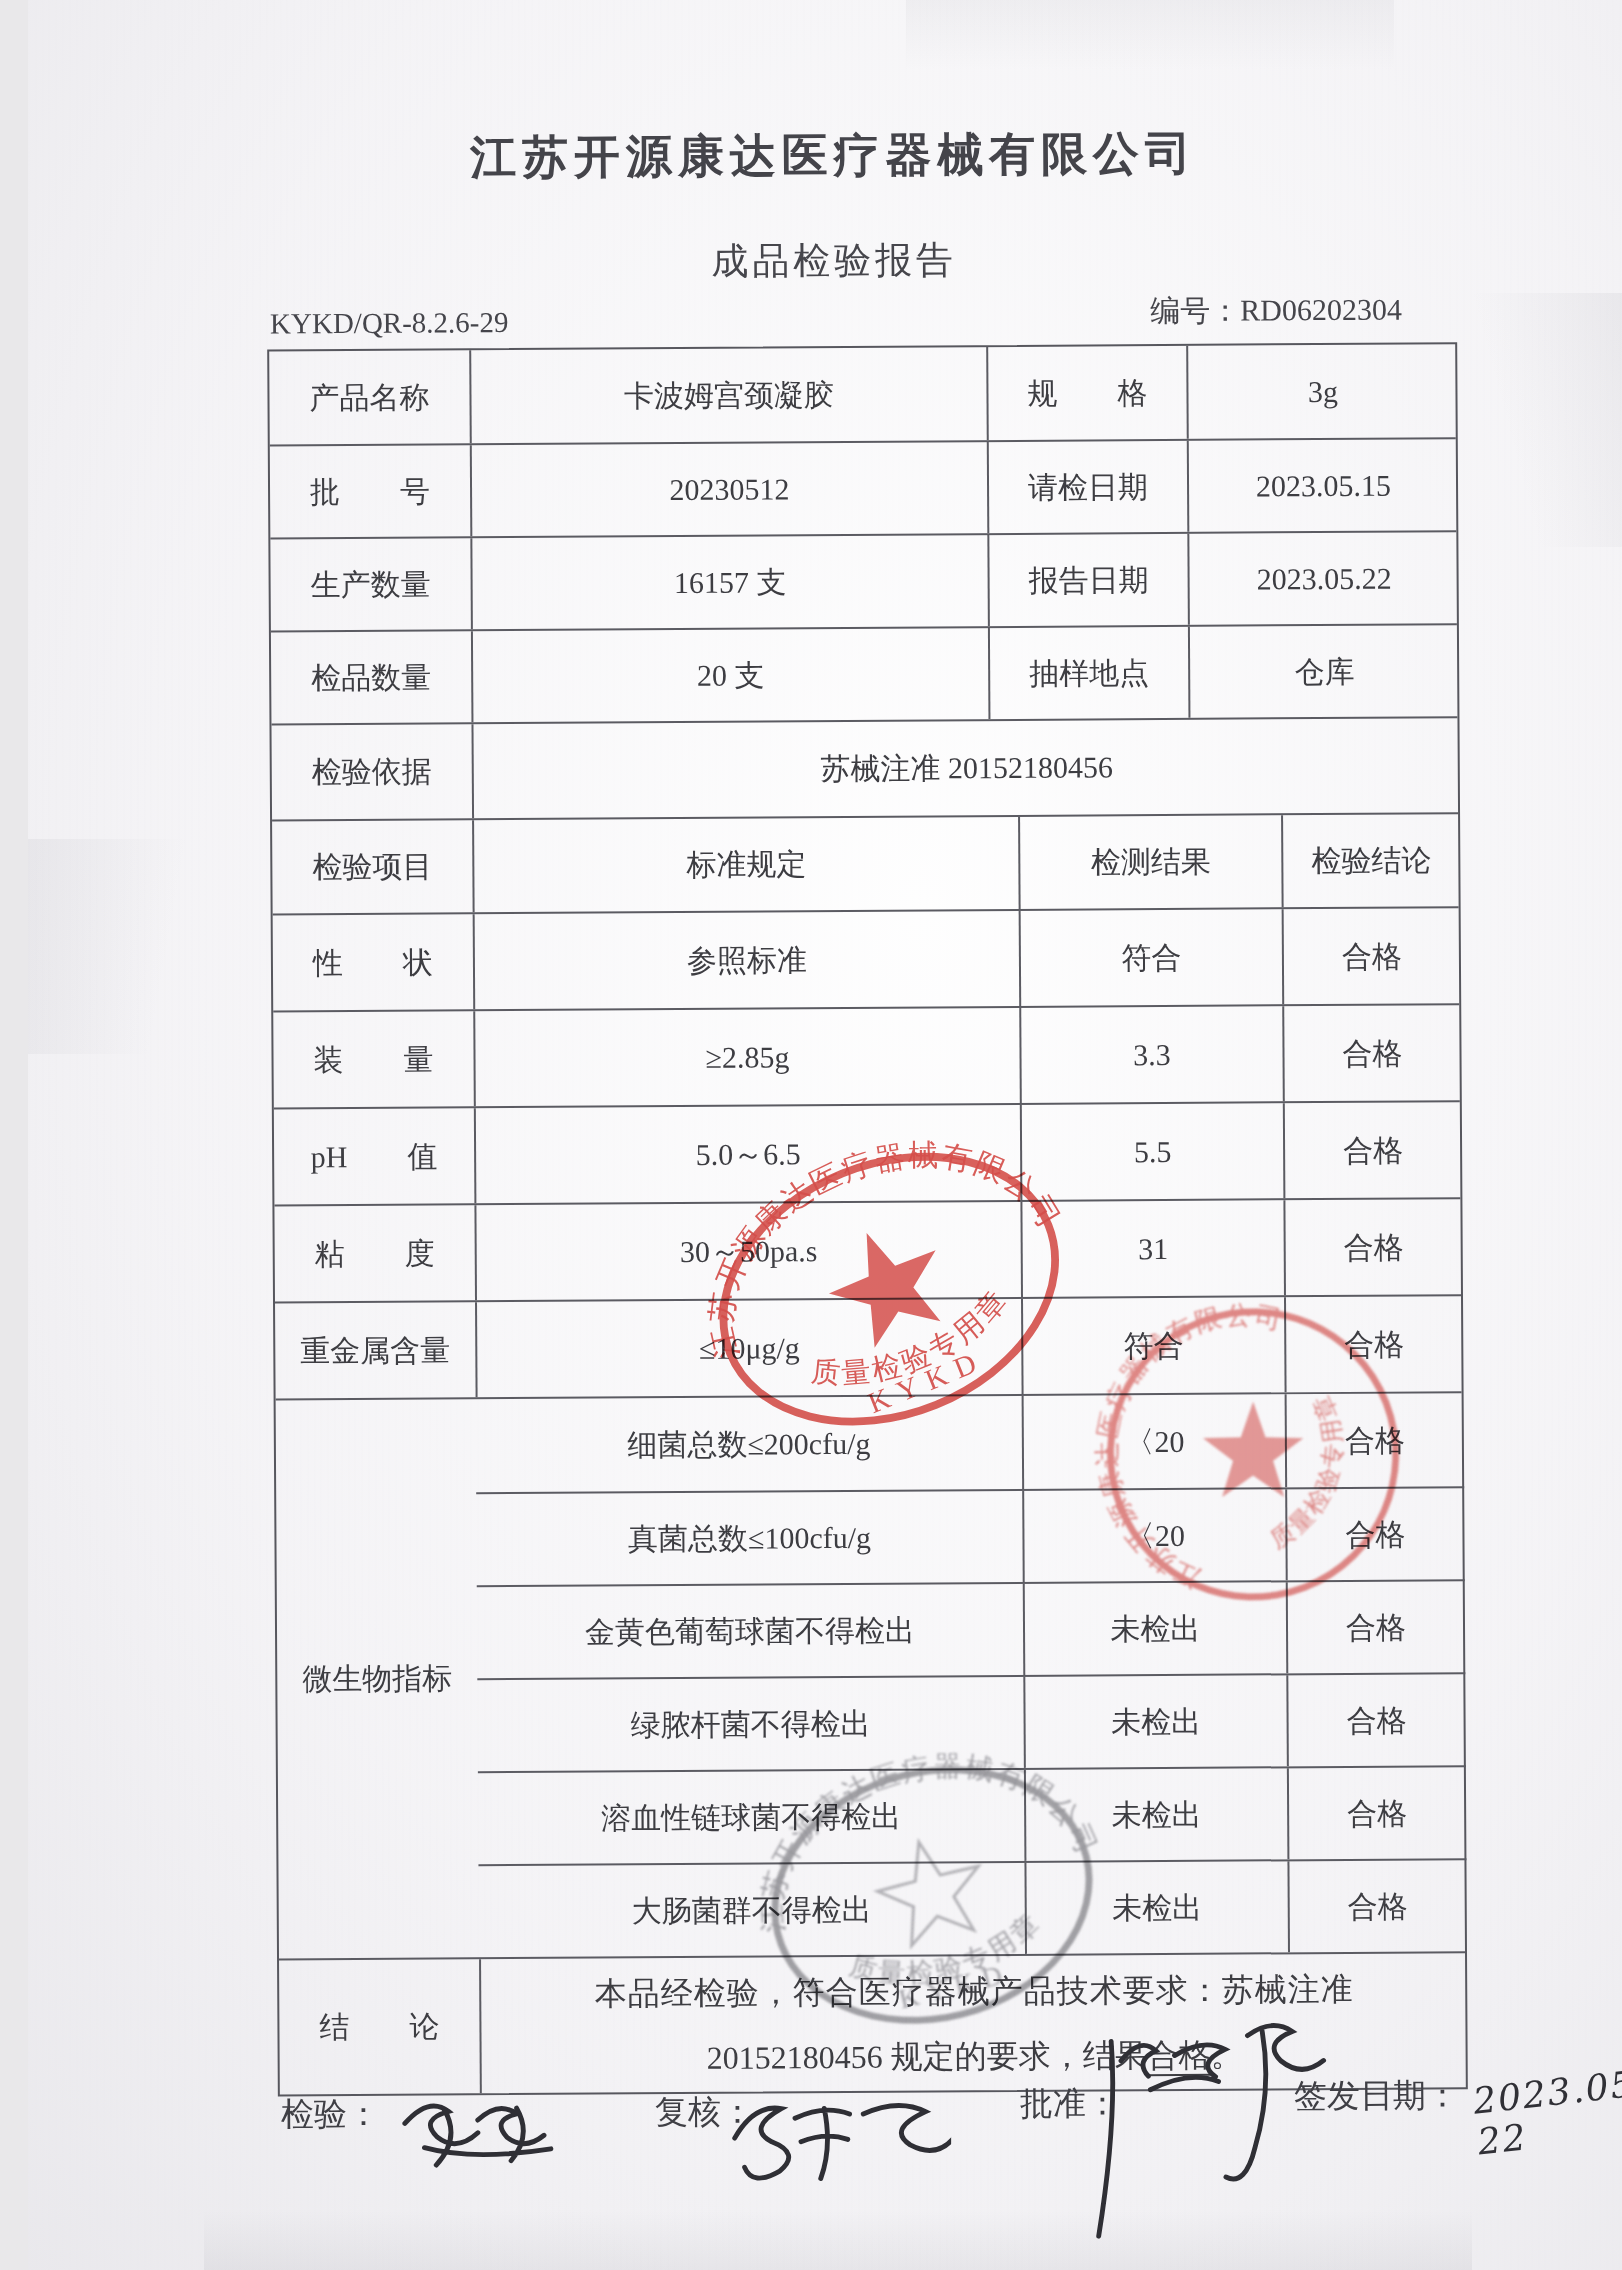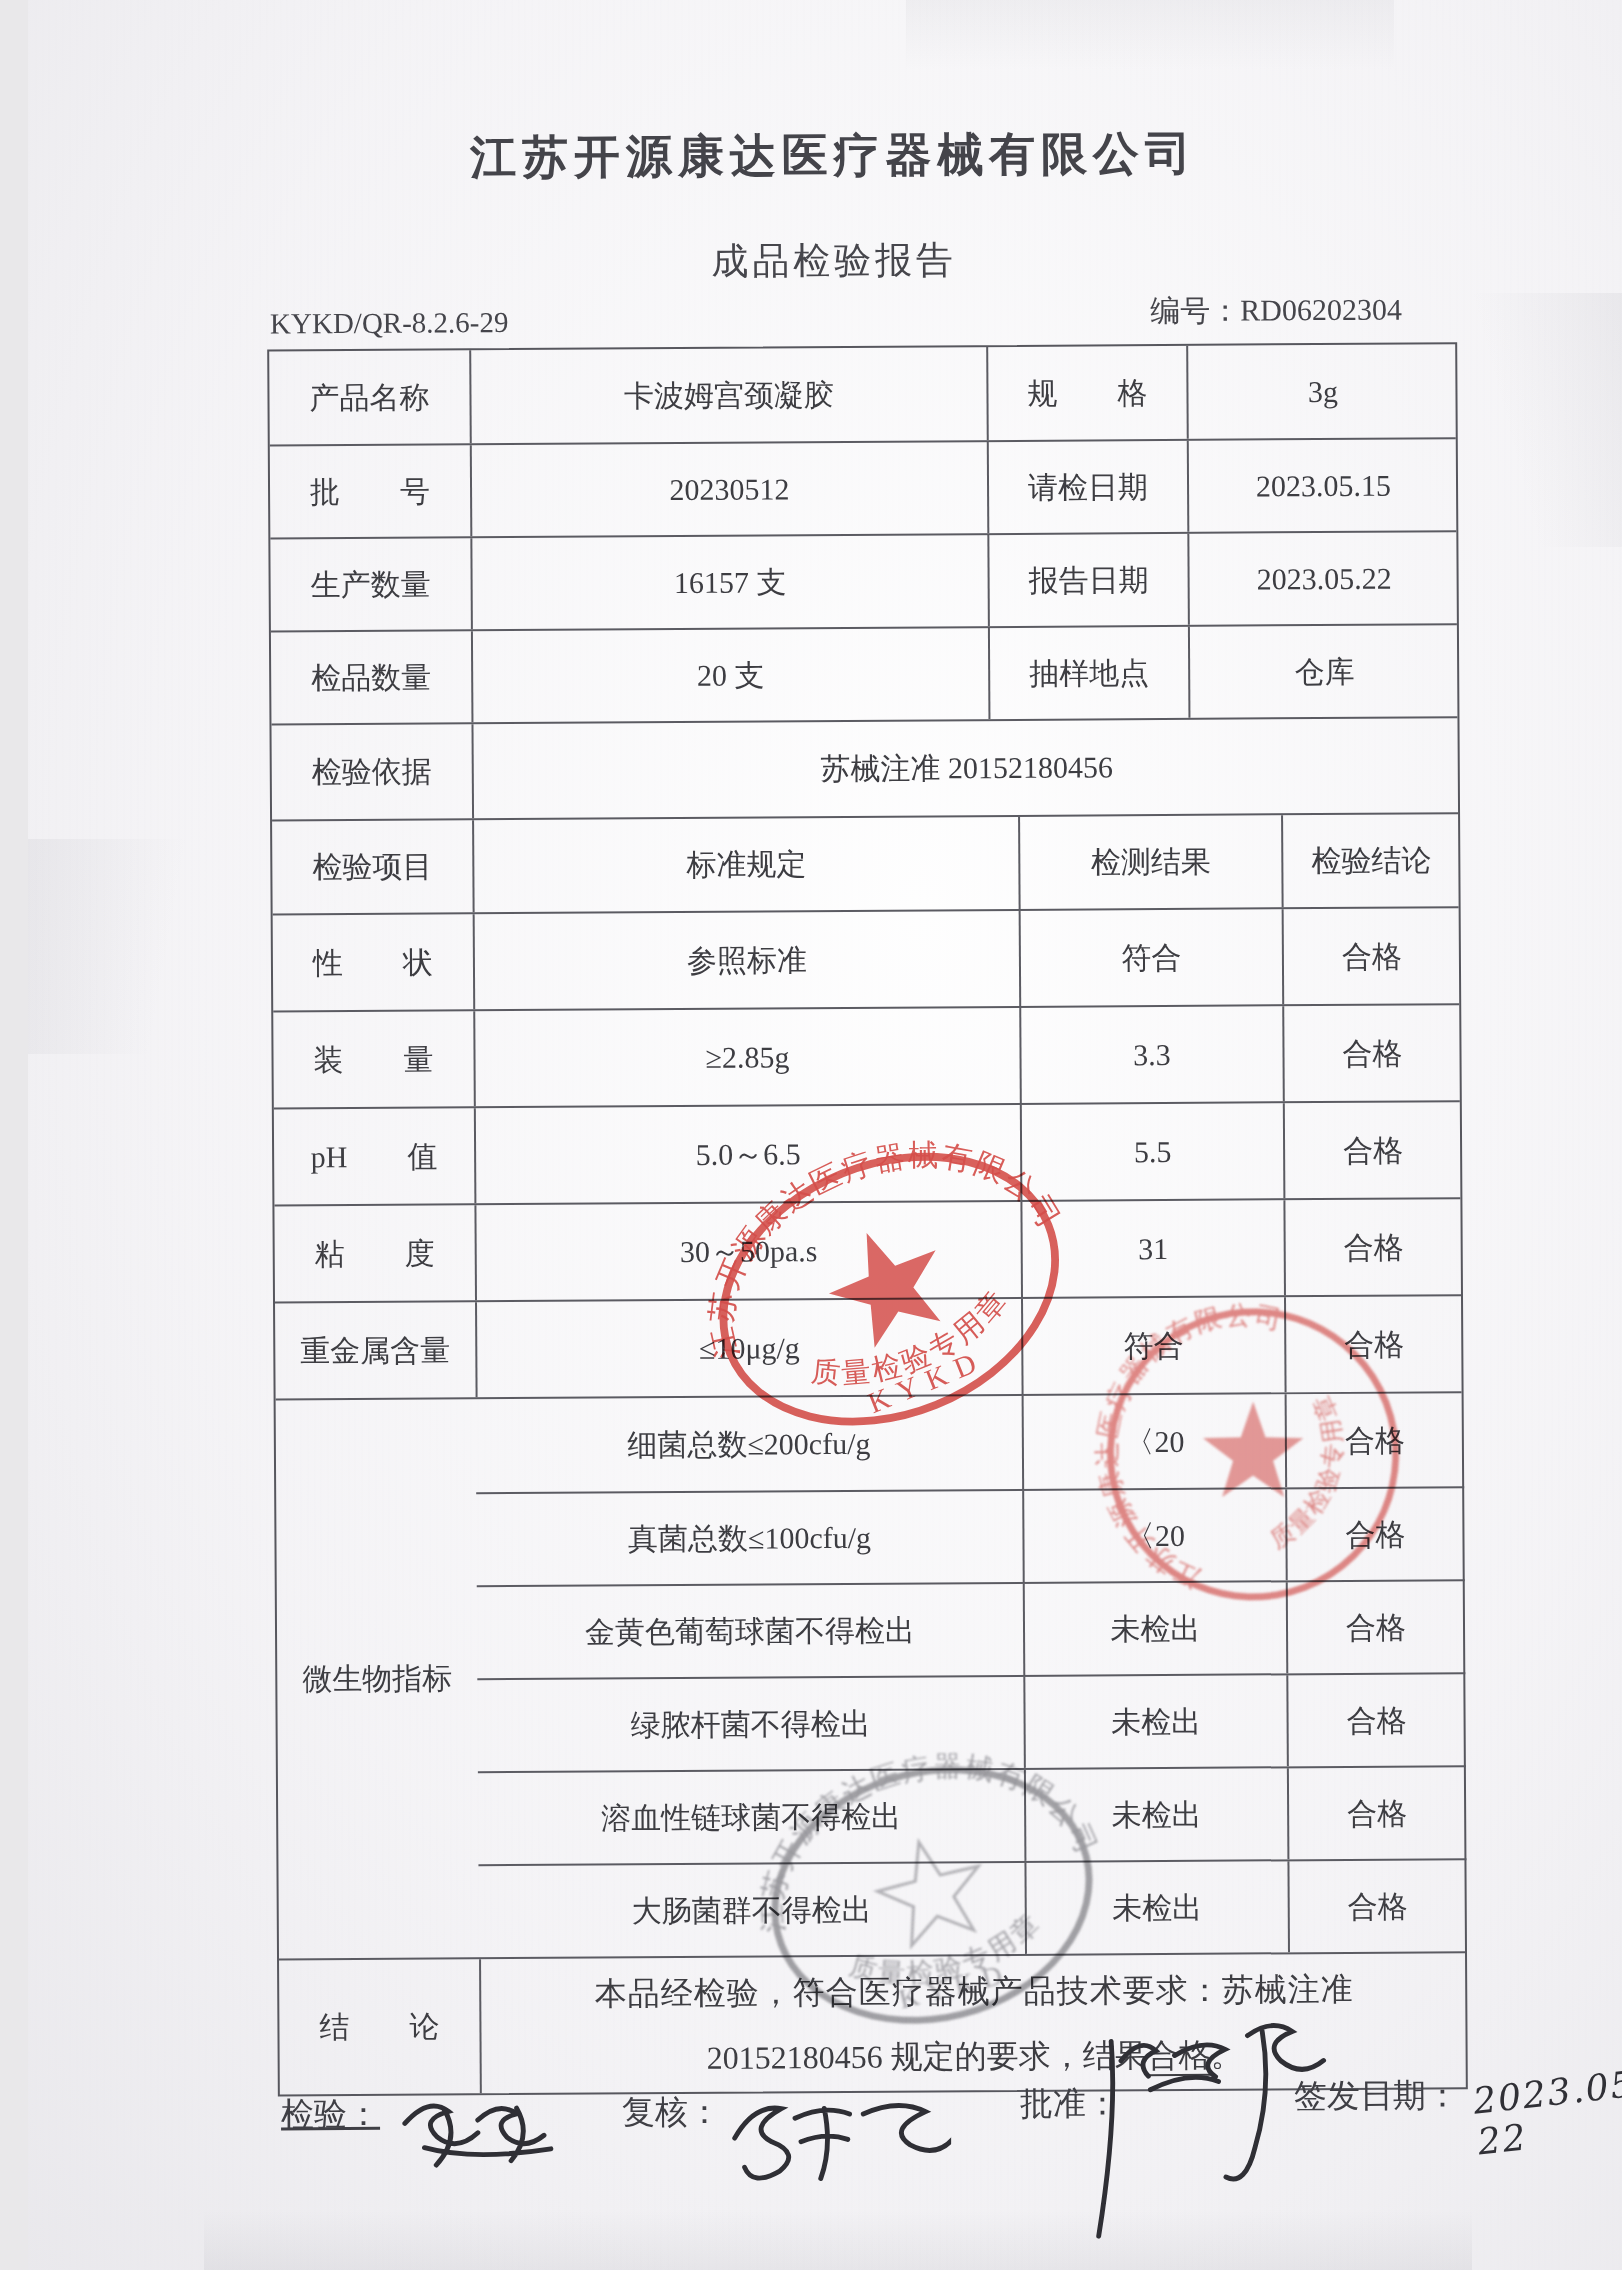--- a/index.html
+++ b/index.html
@@ -204,22 +204,22 @@
 
       <div class="trow concl">
         <div class="cell">结　　论</div>
         <div class="cell concl-body">
           <div class="l1">本品经检验，符合医疗器械产品技术要求：苏械注准</div>
           <div class="l2"><span>20152180456 规定的要求，结果</span><span class="underline">合格</span><span>。</span></div>
         </div>
       </div>
     </div>
 
-    <div class="sig-label" style="left:247px;top:2089px;text-decoration:underline;">检验：</div>
-    <div class="sig-label" style="left:588px;top:2089px;">复核：</div>
+    <div class="sig-label" style="left:247px;top:2089px;">检验：</div>
+    <div class="sig-label" style="left:621px;top:2089px;">复核：</div>
     <div class="sig-label" style="left:986px;top:2083px;">批准：</div>
     <div class="sig-label" style="left:1260px;top:2077px;">签发日期：</div>
     <div class="sig-date">2023.05-22</div>
 
     <svg class="sigsvg" style="left:351px;top:2077px;" width="205" height="107" viewBox="0 0 210 110">
       <path d="M20 45 q25 -28 45 -12 q-30 8 -12 26 q20 16 42 -4 M60 30 q18 30 -8 58 M95 42 q22 -20 40 -6 q-26 6 -10 24 q18 14 38 -2 M135 30 q16 28 -6 54 M40 70 q50 14 130 2" stroke="#2f2f35" stroke-width="5" fill="none" stroke-linecap="round"></path>
     </svg>
     <svg class="sigsvg" style="left:683px;top:2079px;" width="234" height="117" viewBox="0 0 240 120">
       <path d="M18 60 q20 -35 48 -30 q-36 20 -10 34 q30 12 8 30 q-28 16 -36 -4 M80 40 q30 -14 56 -4 M86 64 q26 -10 48 -2 M110 30 q8 40 -4 72 M150 36 q36 -16 64 -2 q-40 18 -16 34 q26 14 44 -6" stroke="#2f2f35" stroke-width="5" fill="none" stroke-linecap="round"></path>
     </svg>

